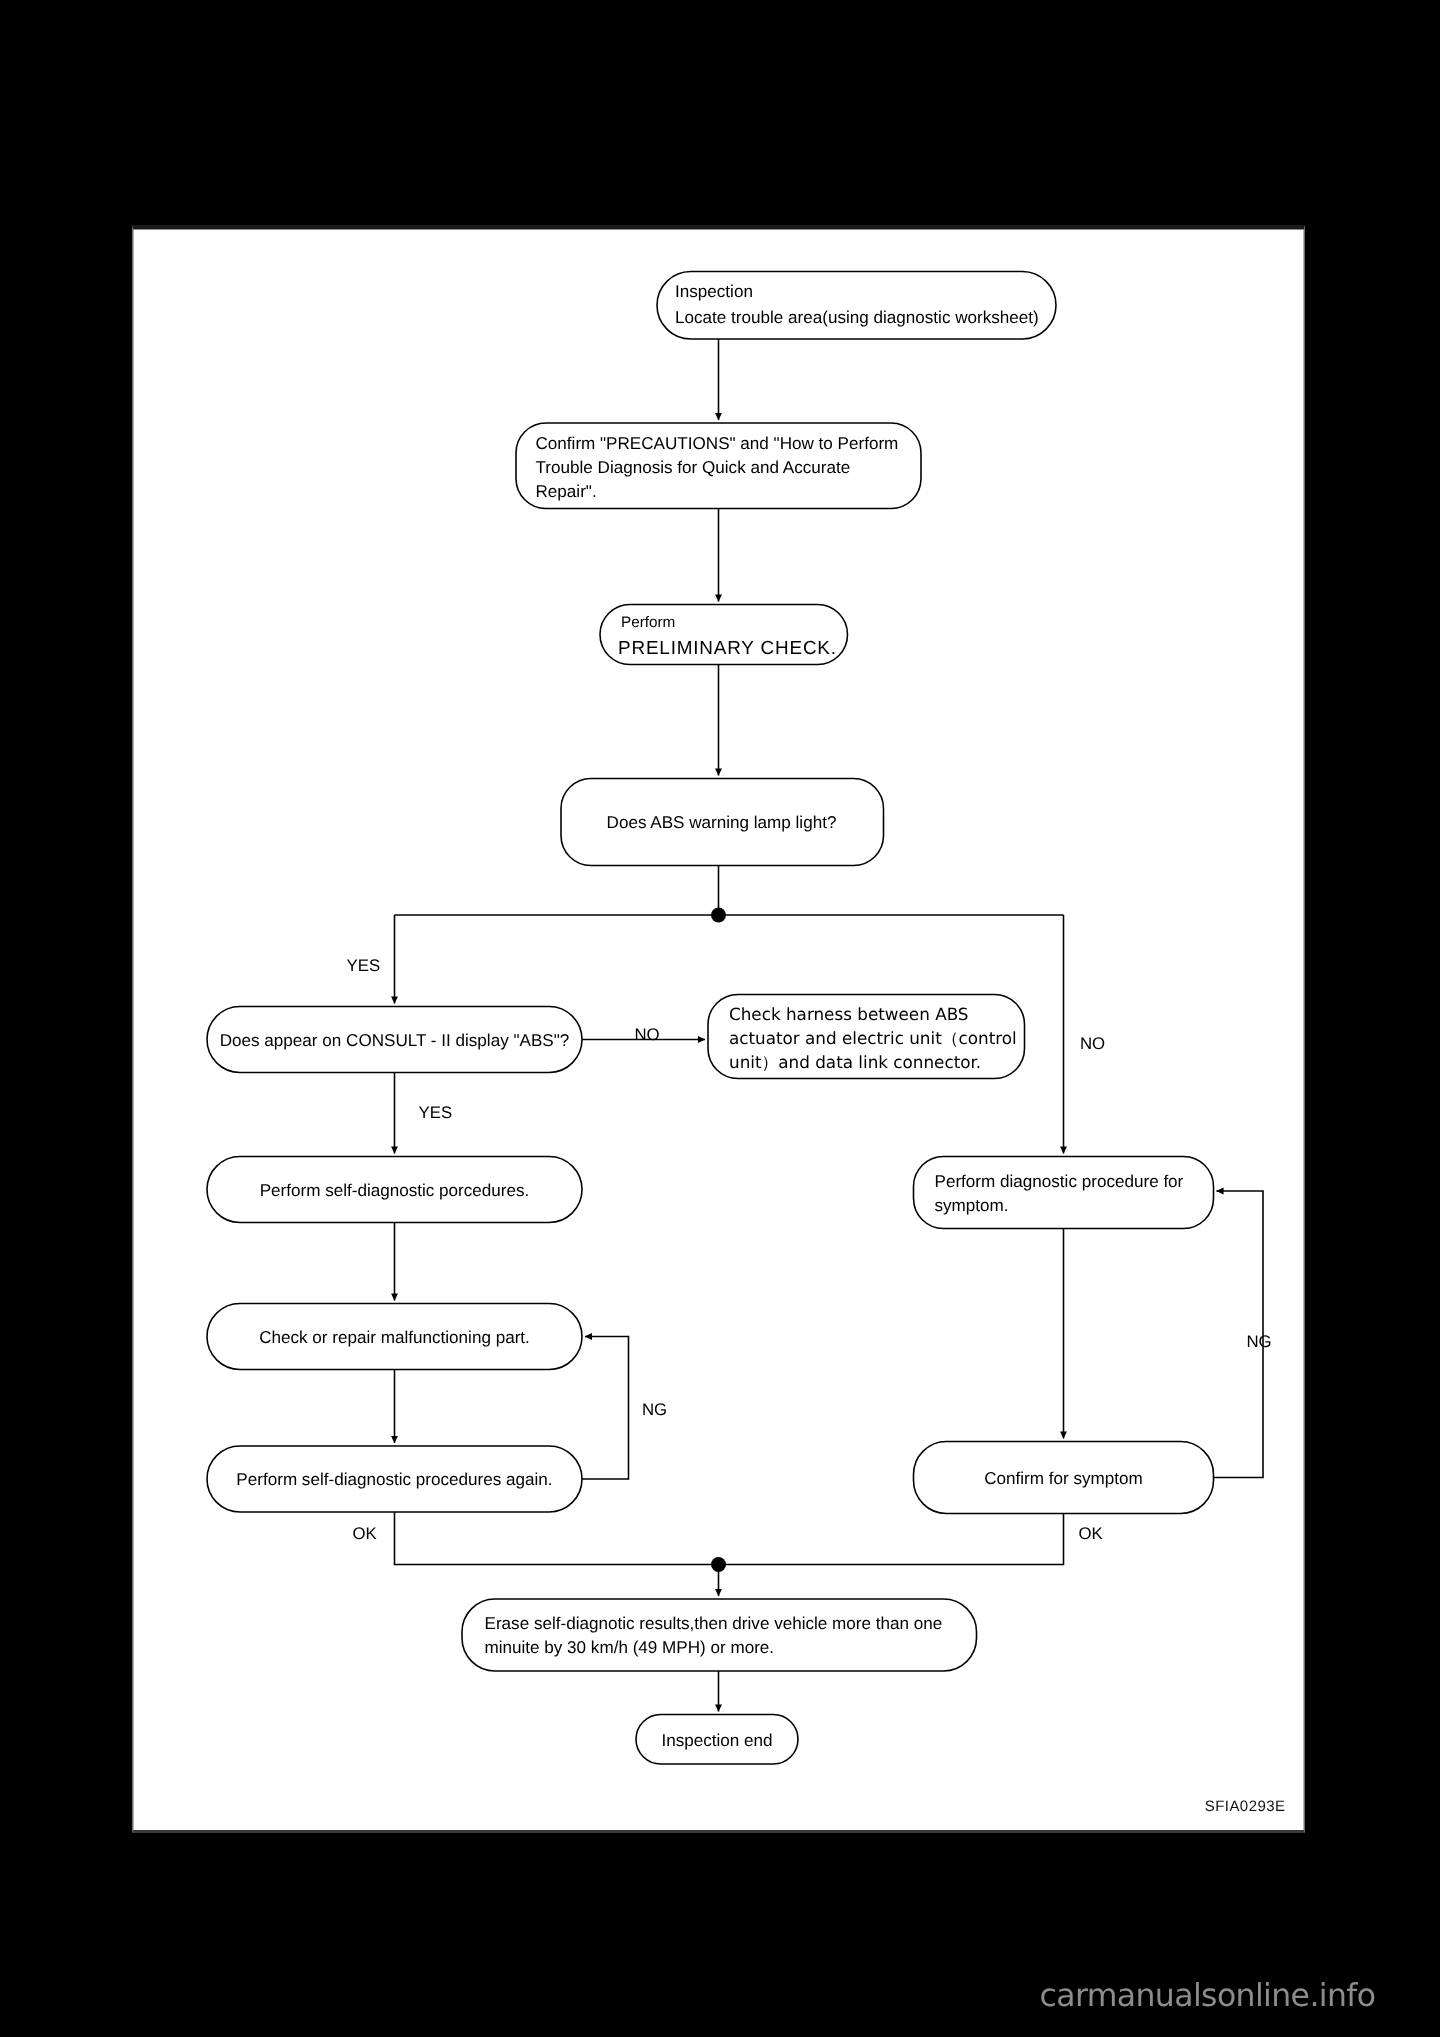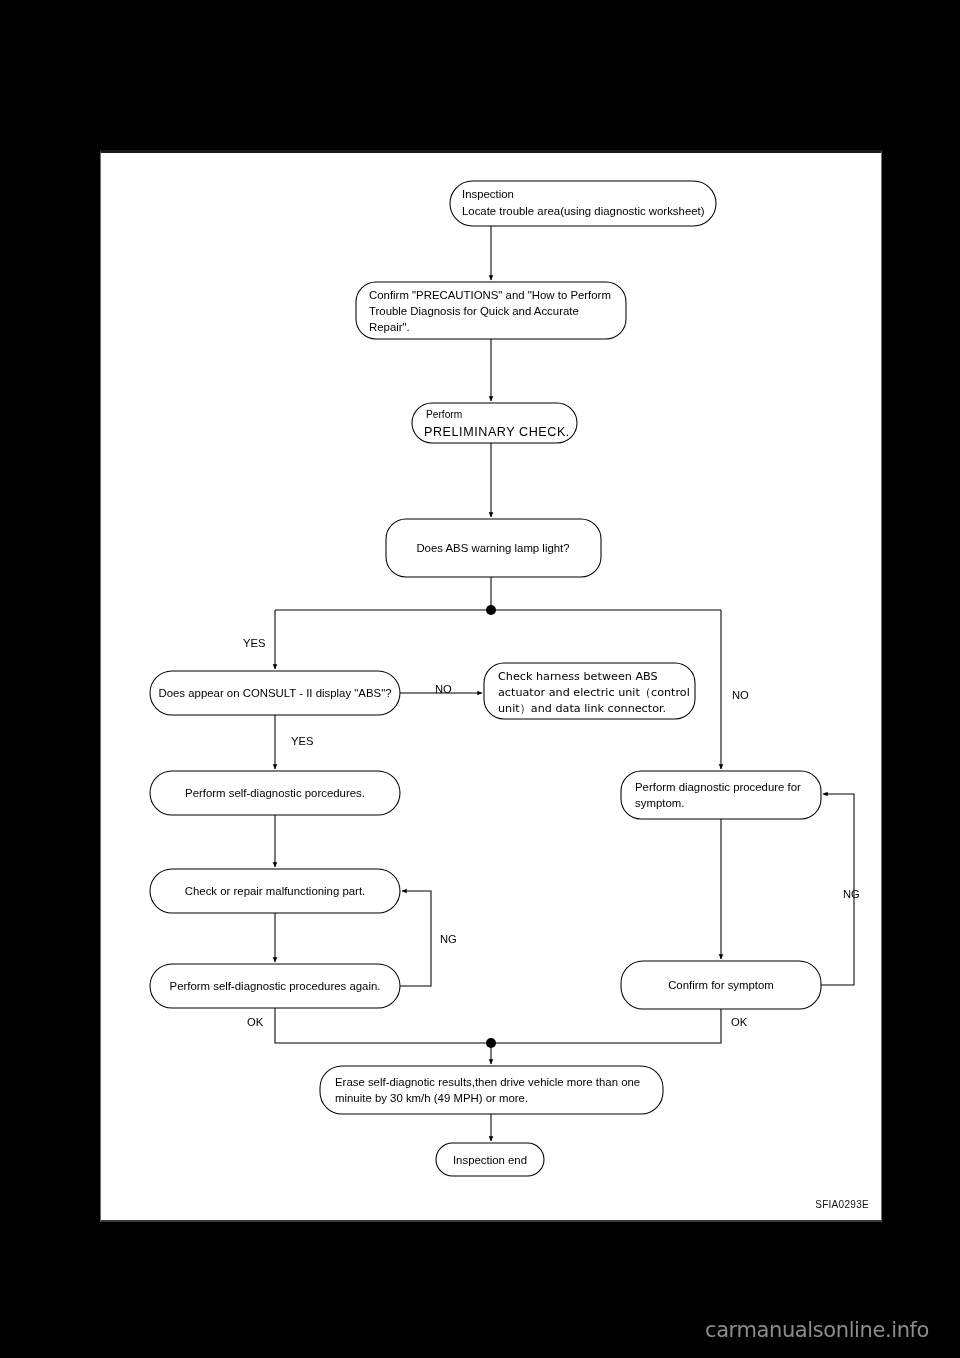--- a/index.html
+++ b/index.html
@@ -7,21 +7,20 @@
     margin: 0; padding: 0;
     background: #000000;
     width: 960px; height: 1358px;
     overflow: hidden;
     font-family: "Liberation Sans", sans-serif;
   }
   #page {
     position: relative;
     width: 820px; height: 1358px;
     background: #000000;
-    margin-left: 12px;
   }
   #content-panel {
     position: absolute;
     left: 88px; top: 150px;
     width: 782px; height: 1072px;
     background: #ffffff;
     border-top: 3px solid #1a1a1a;
     border-left: 1px solid #6e6e6e;
     border-right: 1px solid #6e6e6e;
     border-bottom: 2px solid #3a3a3a;

